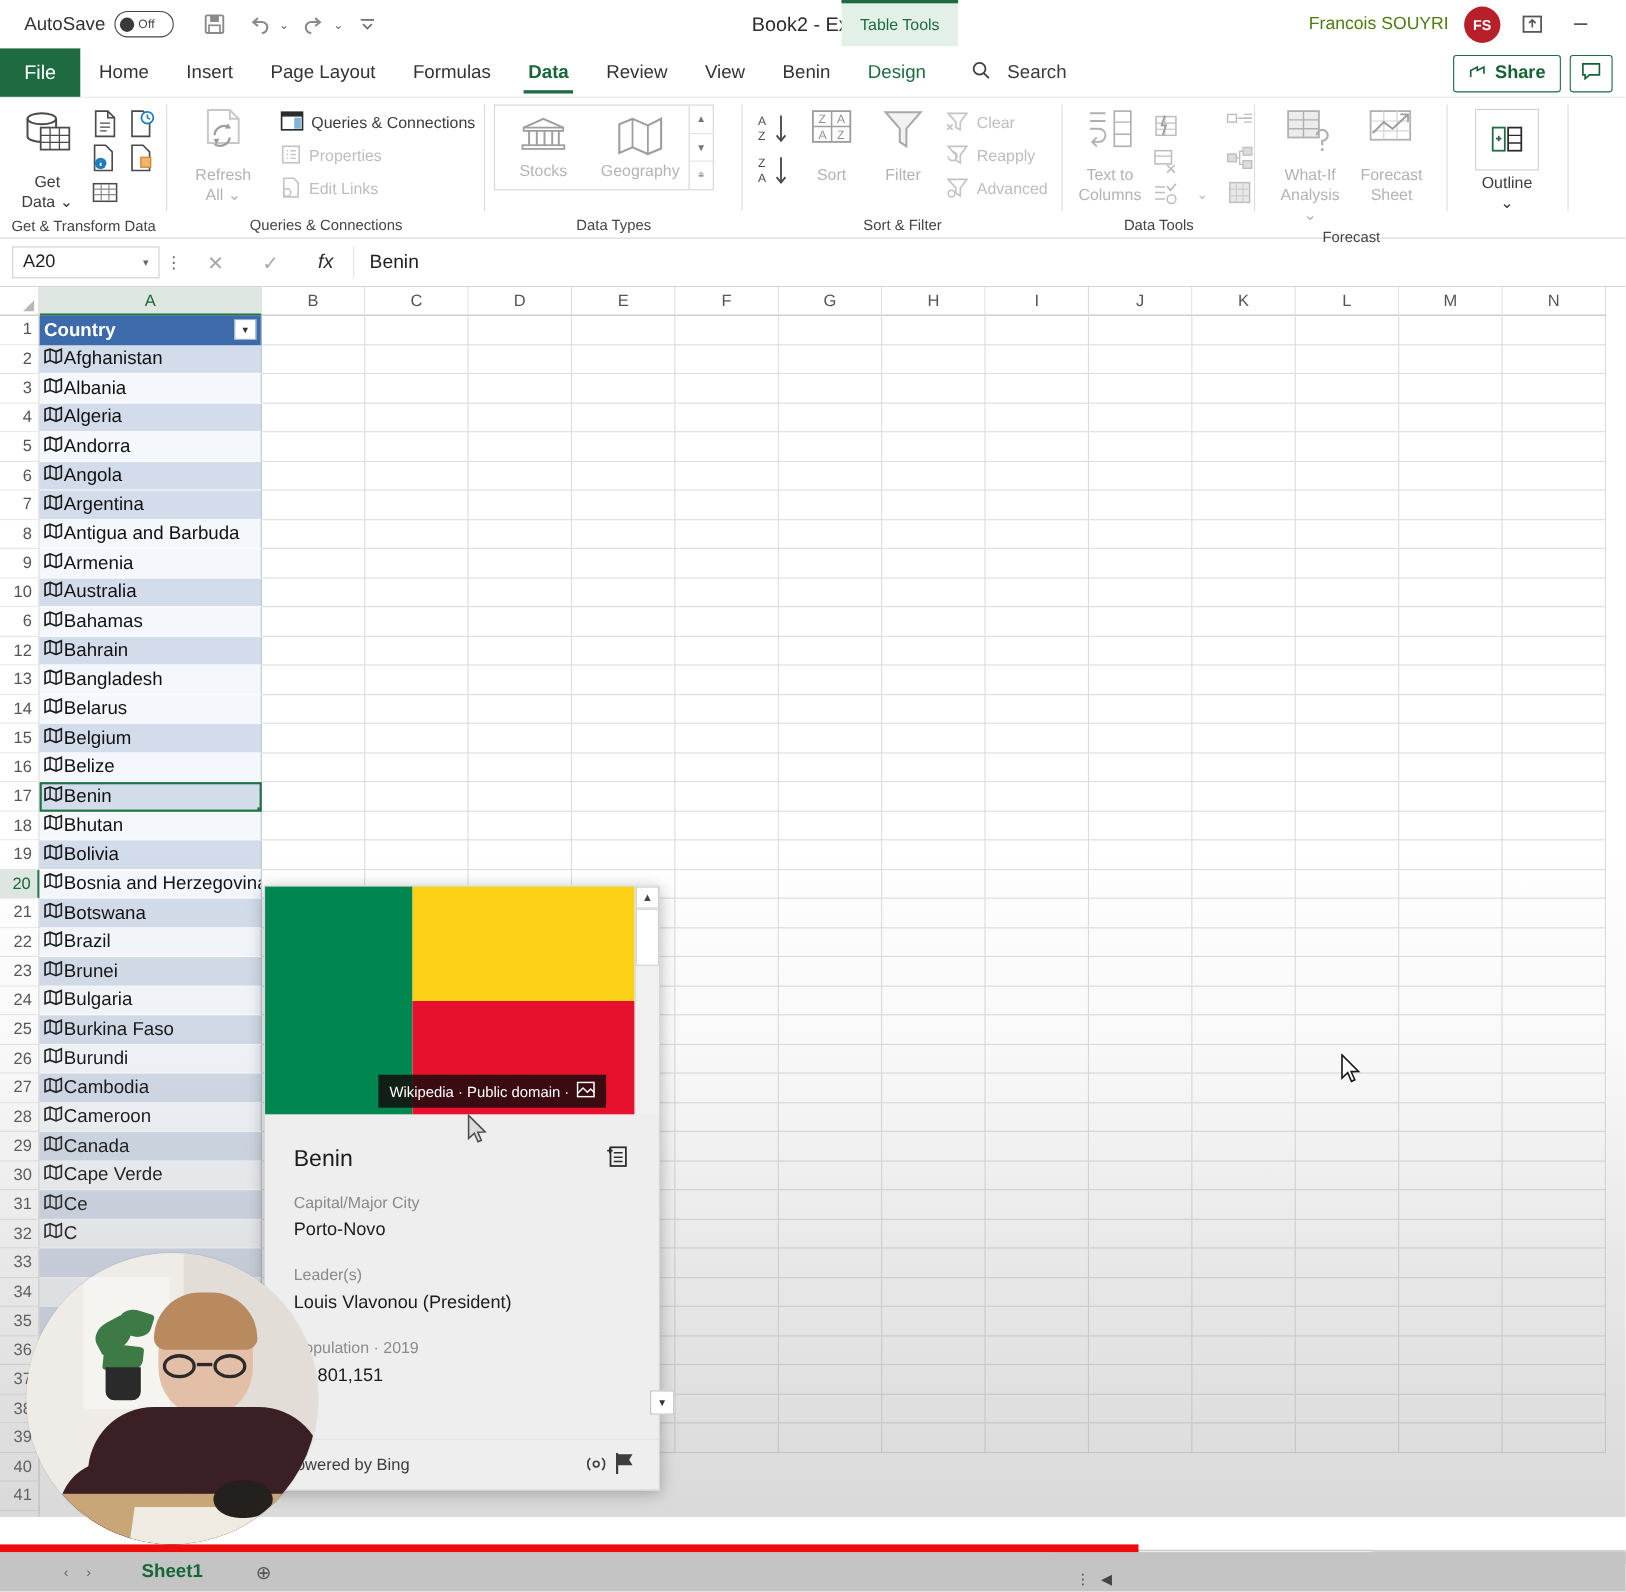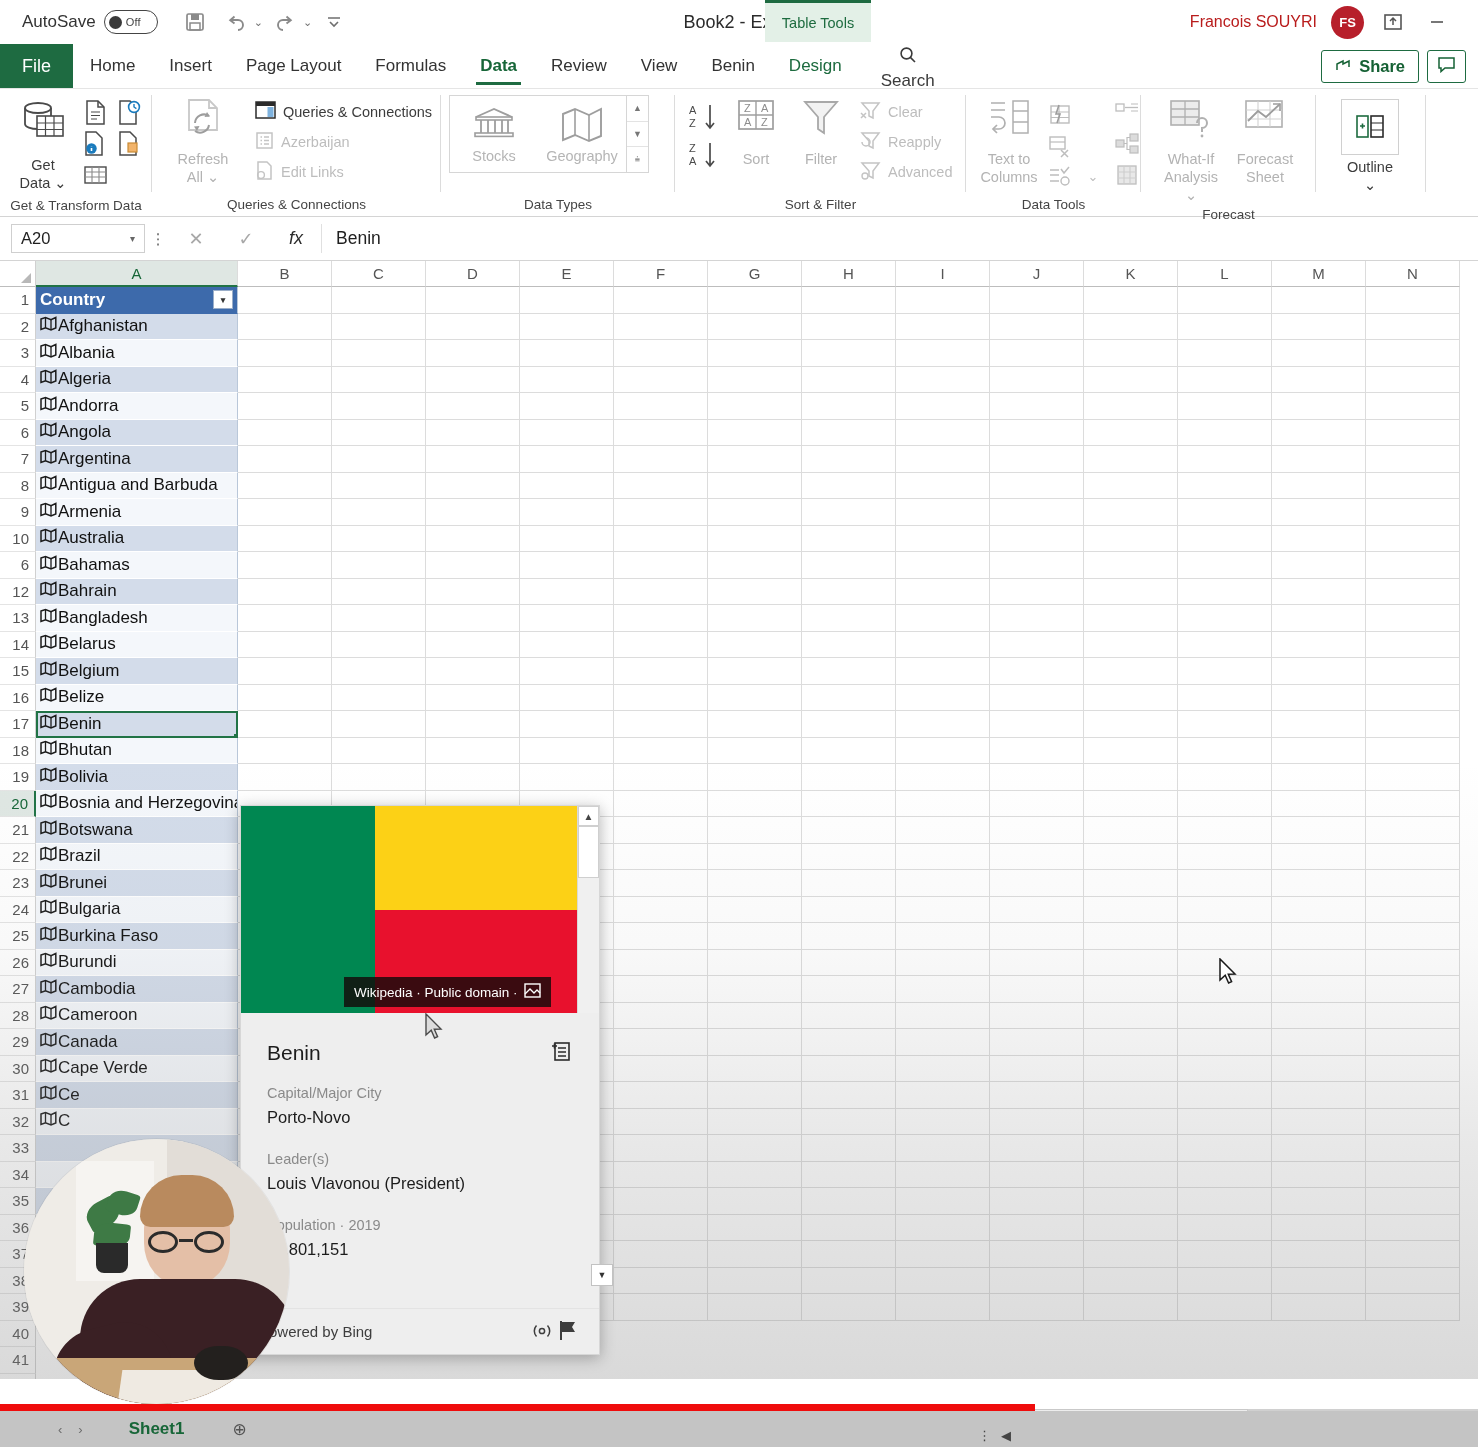--- a/index.html
+++ b/index.html
@@ -38,21 +38,21 @@
   }
   .tabletools {
     position:absolute; left:765px; top:0;
     width:106px; height:42px;
     background:#e3f0e7;
     display:flex; align-items:center; justify-content:center;
     border-top:3px solid #1e6b41;
   }
   .tabletools span { font-size:14.5px; color:#1d6b3f; }
   .user-area { position:absolute; right:26px; top:0; height:44px; display:flex; align-items:center; gap:14px;}
-  .user-name { font-size:16px; color:#b91c1c; }
+  .user-name { font-size:16px; color:#4d7c0f; }
   .avatar {
     width:33px;height:33px;border-radius:50%;background:#b71f2b;color:#fff;
     display:flex;align-items:center;justify-content:center;font-size:13px;font-weight:bold;
   }
   .win-btn { color:#555; display:flex; align-items:center; justify-content:center; width:30px;height:30px;}
 
   
   .ribbon-tabs {
     height: 45px; display:flex; align-items:stretch;
     background:#fff; border-bottom:1px solid #e5e5e5;
@@ -66,21 +66,21 @@
   .rtab {
     padding:0 17px; display:flex;align-items:center;
     font-size:17px; color:#333; position:relative;
   }
   .rtab.active { color:#176638; font-weight:bold; }
   .rtab.active::after {
     content:""; position:absolute; left:13px; right:13px; bottom:3px;
     height:3px; background:#1e6b41;
   }
   .rtab.design { color:#1d6b3f; }
-  .search-box { display:flex; align-items:center; margin-left:22px; color:#444;flex-direction:column;}
+  .search-box { display:flex; align-items:center; gap:13px; margin-left:22px; color:#444;}
   .search-box span { font-size:17px; color:#3a3a3a;}
   .ribbon-right { position:absolute; right:12px; top:0; height:45px; display:flex; align-items:center; gap:8px;}
   .share-btn {
     border:1px solid #1e6b41; color:#156134; border-radius:3px;
     padding:5px 13px; display:flex;align-items:center;gap:7px;
     font-size:16.5px; font-weight:bold; background:#fff;
   }
   .comment-btn { border:1px solid #1e6b41; border-radius:3px; padding:5px 9px; color:#156134; display:flex;}
 
   
@@ -483,21 +483,21 @@
           </span>
           <span>Queries &amp; Connections</span>
         </div>
         <div class="smallbtn dim">
           <span>
             <svg width="21" height="21" viewBox="0 0 21 21">
                 <rect x="3" y="3" width="15" height="15" fill="#fff" stroke="#c4c4c4" stroke-width="1.5"></rect>
                 <path d="M6.5 7 H8 M10 7 H15 M6.5 10.5 H8 M10 10.5 H15 M6.5 14 H8 M10 14 H15" stroke="#c4c4c4" stroke-width="1.3"></path>
               </svg>
           </span>
-          <span>Azerbaijan</span>
+          <span>Properties</span>
         </div>
         <div class="smallbtn dim">
           <span>
             <svg width="21" height="21" viewBox="0 0 21 21">
                 <path d="M4 2 H13 L17 6 V19 H4 Z" fill="#fff" stroke="#c4c4c4" stroke-width="1.5"></path>
                 <circle cx="7" cy="15" r="3.4" fill="none" stroke="#c4c4c4" stroke-width="1.4"></circle>
               </svg>
           </span>
           <span>Edit Links</span>
         </div>

